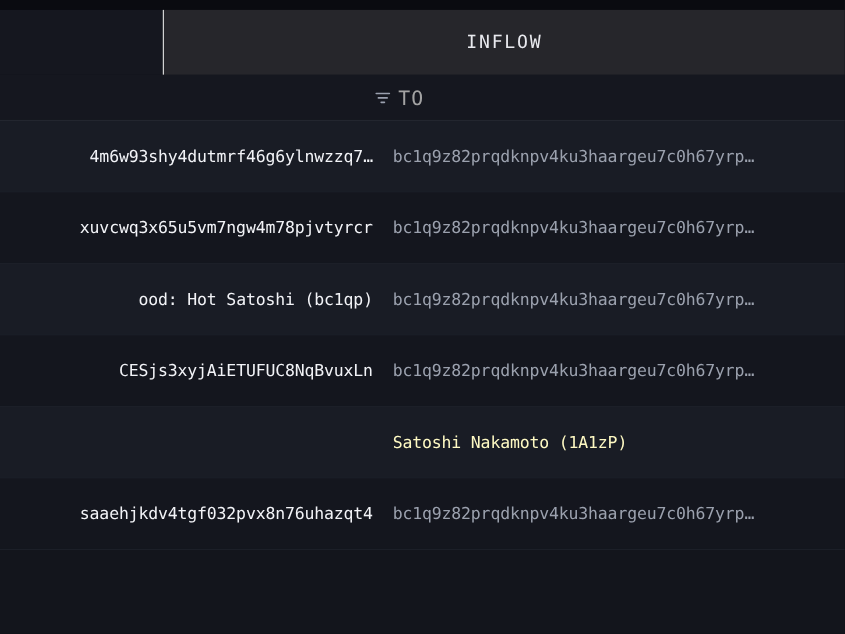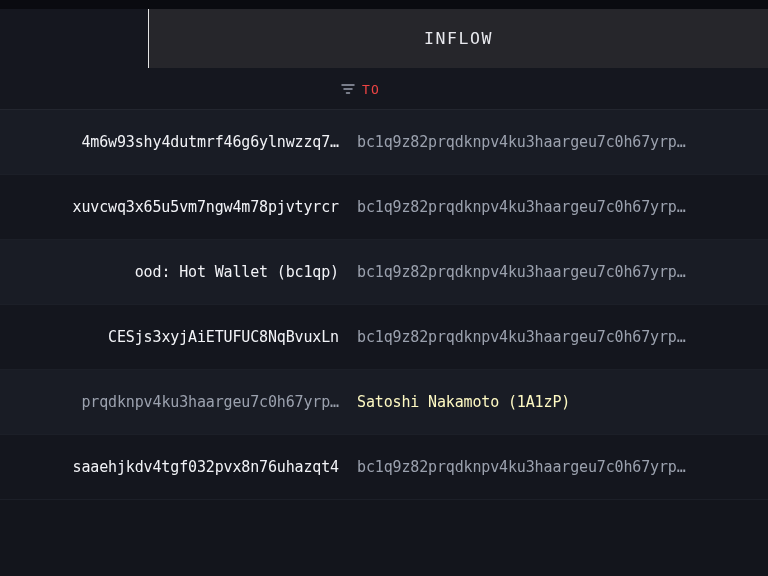--- a/index.html
+++ b/index.html
@@ -37,21 +37,21 @@
     position:absolute; left:0; top:68px; width:768px; height:42px;
     background:#15171f;
     border-bottom:1px solid #23262f;
   }
   .colhead-to {
     position:absolute; left:341px; top:0; height:42px;
     display:flex; align-items:center; gap:7px;
   }
   .filter-icon { display:block; width:14px; height:12px; }
   .colhead-label {
-    color:#ef4444; font-size:13px; letter-spacing:1.1px;
+    color:#a3a3a3; font-size:18px; letter-spacing:1.1px;
   }
 
   
   .watermark {
     position:absolute; left:0; top:228px; width:768px; height:92px;
     display:flex; align-items:center; justify-content:center;
     gap:14px; pointer-events:none; z-index:1;
   }
   .wm-logo { display:block; width:64px; height:64px; opacity:.055; }
   .wm-text {
@@ -141,40 +141,37 @@
       <div class="cell-from">
         <span class="addr bright">xuvcwq3x65u5vm7ngw4m78pjvtyrcr</span>
       </div>
       <div class="cell-to">
         <span class="addr">bc1q9z82prqdknpv4ku3haargeu7c0h67yrp…</span>
       </div>
     </div>
 
     <div class="row odd">
       <div class="cell-from">
-        <span class="addr bright">ood: Hot Wallet (bc1qp)</span>
+        <span class="addr bright">ood: Hot Satoshi (bc1qp)</span>
       </div>
       <div class="cell-to">
         <span class="addr">bc1q9z82prqdknpv4ku3haargeu7c0h67yrp…</span>
       </div>
     </div>
 
     <div class="row even">
       <div class="cell-from">
         <span class="addr bright">CESjs3xyjAiETUFUC8NqBvuxLn</span>
       </div>
       <div class="cell-to">
         <span class="addr">bc1q9z82prqdknpv4ku3haargeu7c0h67yrp…</span>
       </div>
     </div>
 
     <div class="row odd">
-      <div class="cell-from">
-        <span class="addr">prqdknpv4ku3haargeu7c0h67yrp…</span>
-      </div>
       <div class="cell-to">
         <span class="addr named">Satoshi Nakamoto (1A1zP)</span>
       </div>
     </div>
 
     <div class="row even">
       <div class="cell-from">
         <span class="addr bright">saaehjkdv4tgf032pvx8n76uhazqt4</span>
       </div>
       <div class="cell-to">

